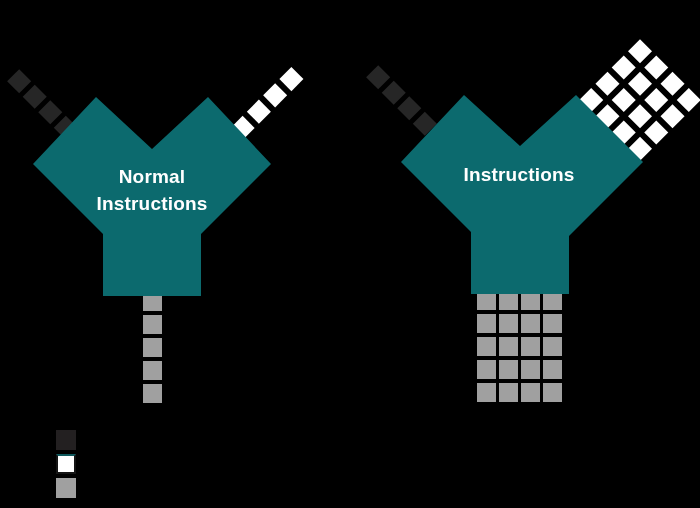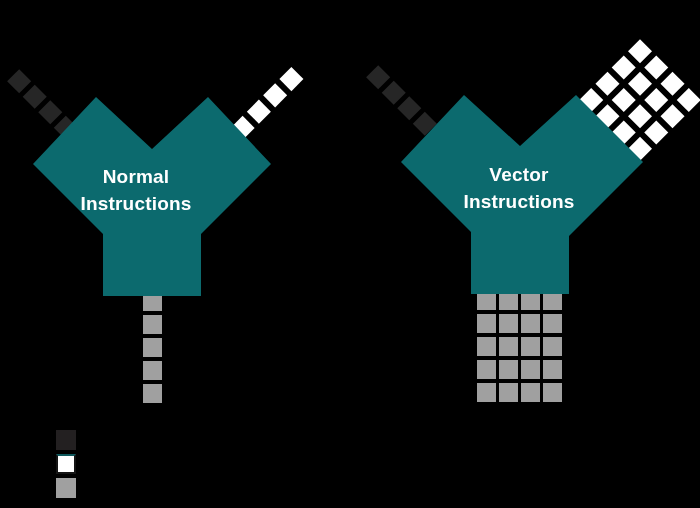--- a/index.html
+++ b/index.html
@@ -52,21 +52,21 @@
   .funnel-label {
     position: absolute; z-index: 3;
     width: 200px;
     text-align: center;
     color: var(--label-text, #fff);
     font-weight: bold;
     font-size: 19px;
     line-height: 27px;
     letter-spacing: 0.2px;
   }
-  .funnel-label.normal { left: 36px;  top: 163px; }
+  .funnel-label.normal { left: 52px;  top: 163px; }
   .funnel-label.vector { left: 419px; top: 161px; }
   .funnel-label span { display: block; }
 
   
   .legend { position: absolute; left: 56px; top: 430px; z-index: 1;
             display: flex; flex-direction: column; gap: 4px; }
   .swatch { width: 20px; height: 20px; box-sizing: border-box; }
   .swatch.dark  { background: var(--legend-dark, #232021); }
   .swatch.white { background: var(--white-square, #fff);
                   border: 2px solid var(--legend-white-border, #141414);
@@ -148,21 +148,20 @@
   <svg class="shapes" width="700" height="508" viewBox="0 0 700 508">
     <polygon points="33,164 96,97 152,149 208,97 271,164 201,234 201,296 103,296 103,234"></polygon>
     <polygon points="401,162 464,95 520,146 576,95 643,162 569,236 569,294 471,294 471,232"></polygon>
   </svg>
 
   <div class="funnel-label normal">
     <span>Normal</span>
     <span>Instructions</span>
   </div>
   <div class="funnel-label vector">
-    <span>Vector</span>
     <span>Instructions</span>
   </div>
 
   <div class="legend">
     <div class="swatch dark"></div>
     <div class="swatch white"></div>
     <div class="swatch gray"></div>
   </div>
 
 </div>

